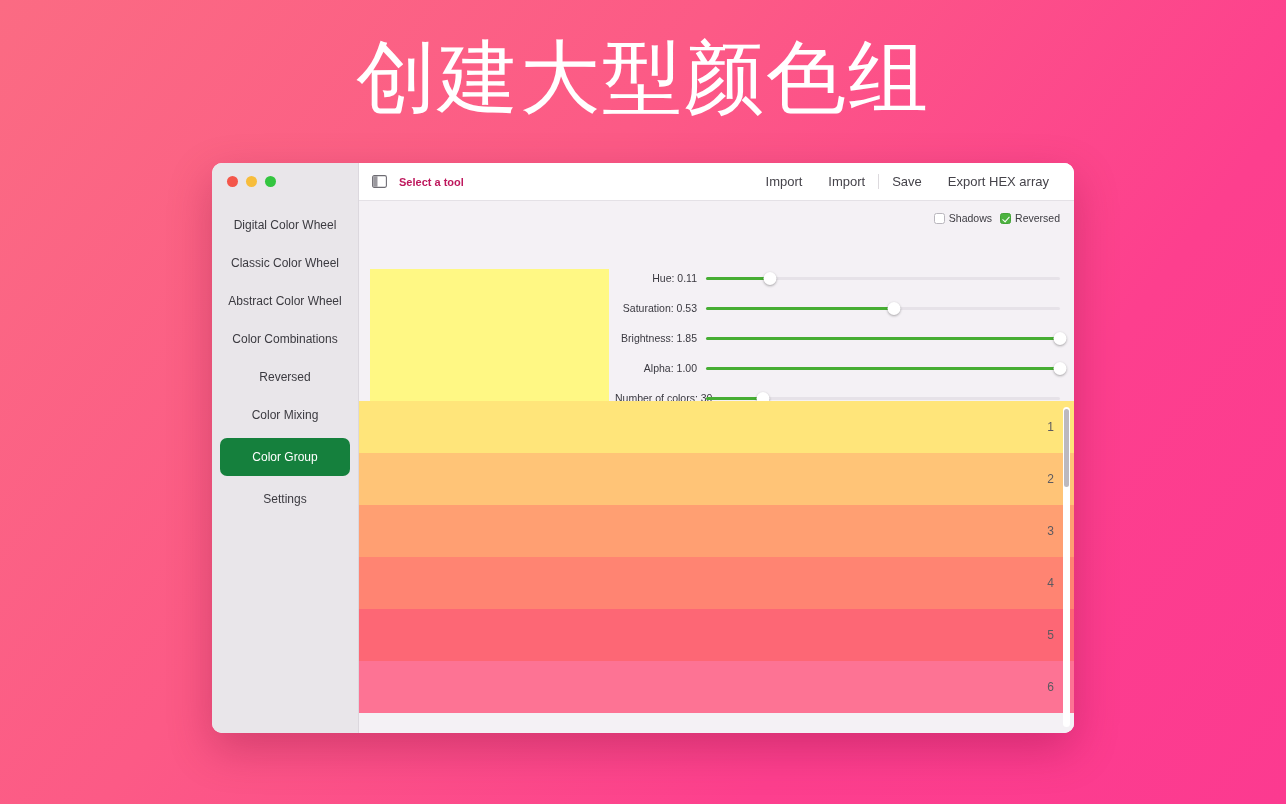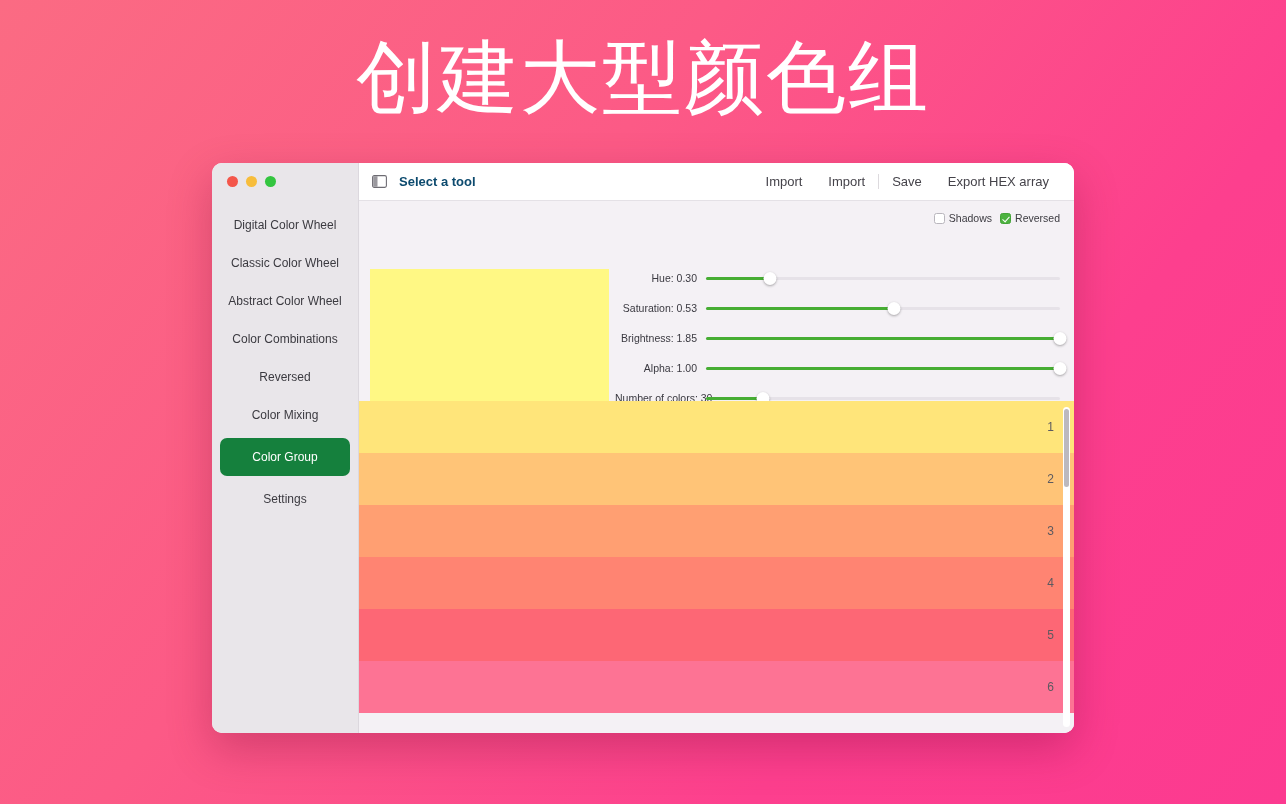--- a/index.html
+++ b/index.html
@@ -113,23 +113,23 @@
     align-items: center;
     padding: 0 12px 0 13px;
   }
   .tb-left {
     display: flex;
     align-items: center;
     gap: 12px;
   }
   .sidebar-icon { display: block; }
   .tb-title {
-    font-size: 13px;
+    font-size: 11px;
     font-weight: bold;
-    color: #0c4a6e;
+    color: #be185d;
   }
   .tb-right {
     margin-left: auto;
     display: flex;
     align-items: center;
   }
   .tb-btn {
     font-size: 13px;
     color: #45434a;
     padding: 0 13px;
@@ -355,21 +355,21 @@
           <span class="box on"></span>
           <span>Reversed</span>
         </span>
       </div>
 
       <div class="swatch"></div>
 
       <div class="sliders">
 
         <div class="srow">
-          <span class="slabel">Hue: 0.30</span>
+          <span class="slabel">Hue: 0.11</span>
           <span class="track">
             <span class="fill" style="width:18%"></span>
             <span class="thumb" style="left:18%"></span>
           </span>
         </div>
 
         <div class="srow">
           <span class="slabel">Saturation: 0.53</span>
           <span class="track">
             <span class="fill" style="width:53%"></span>

